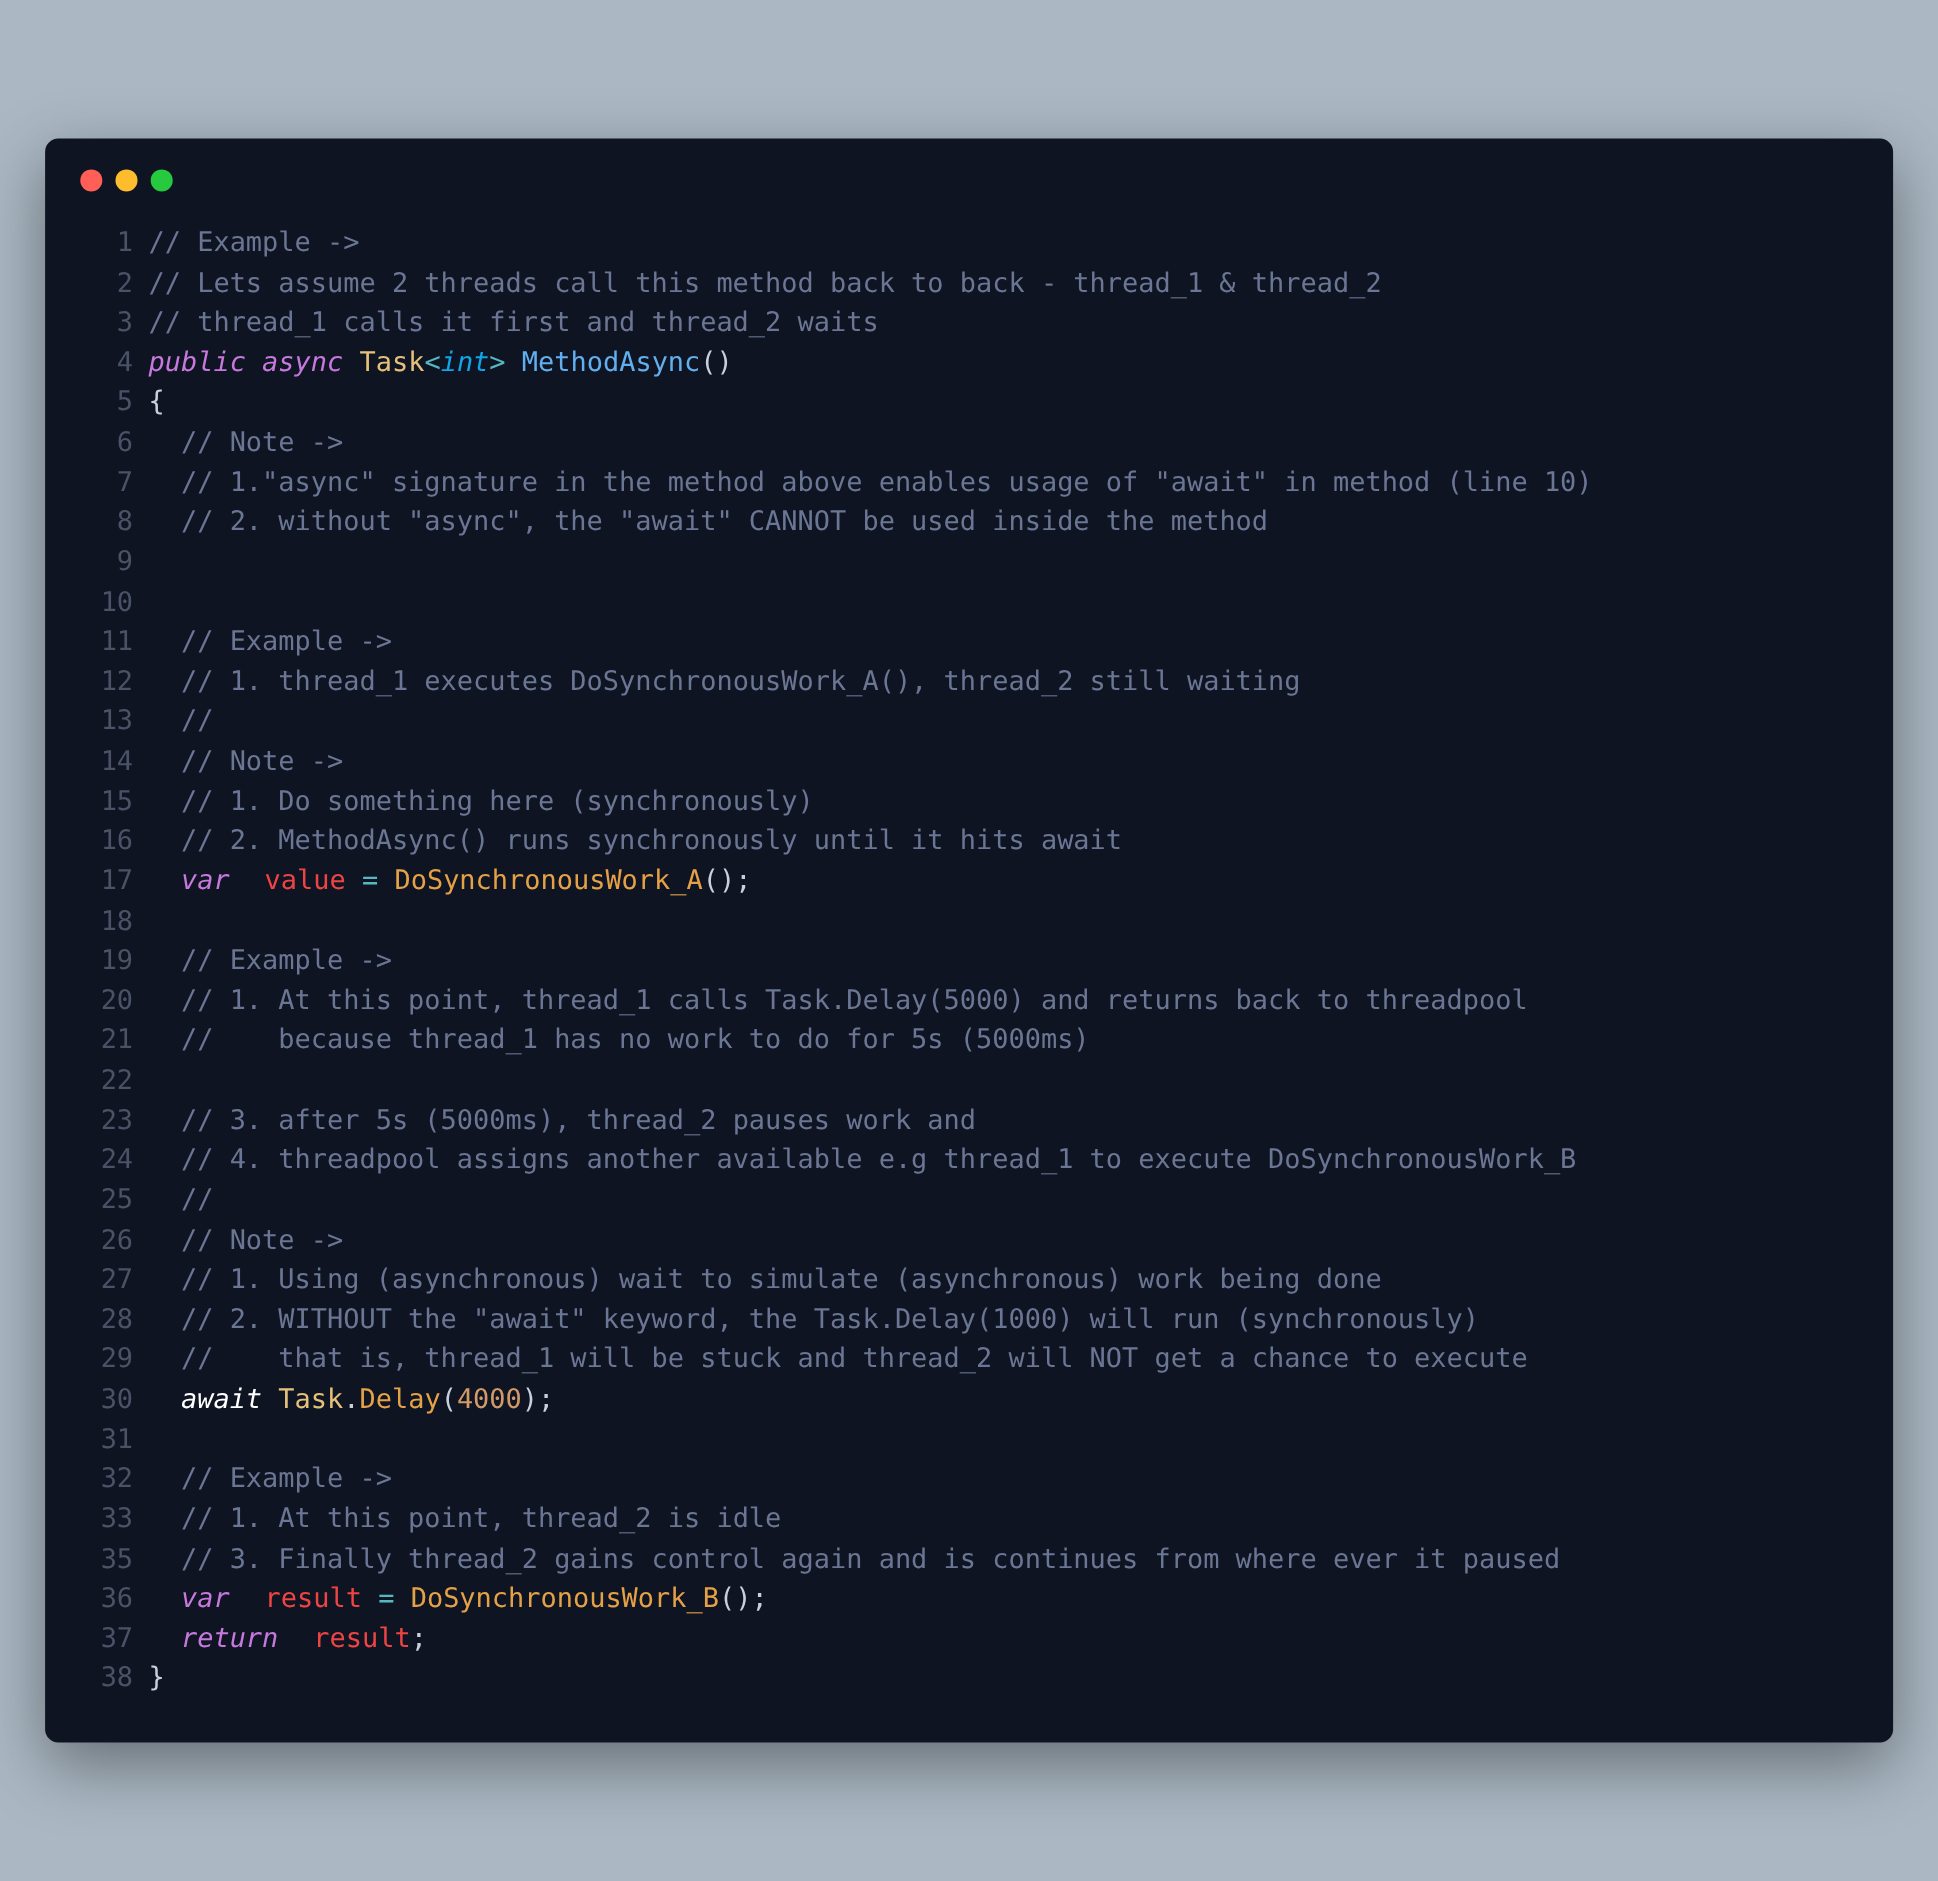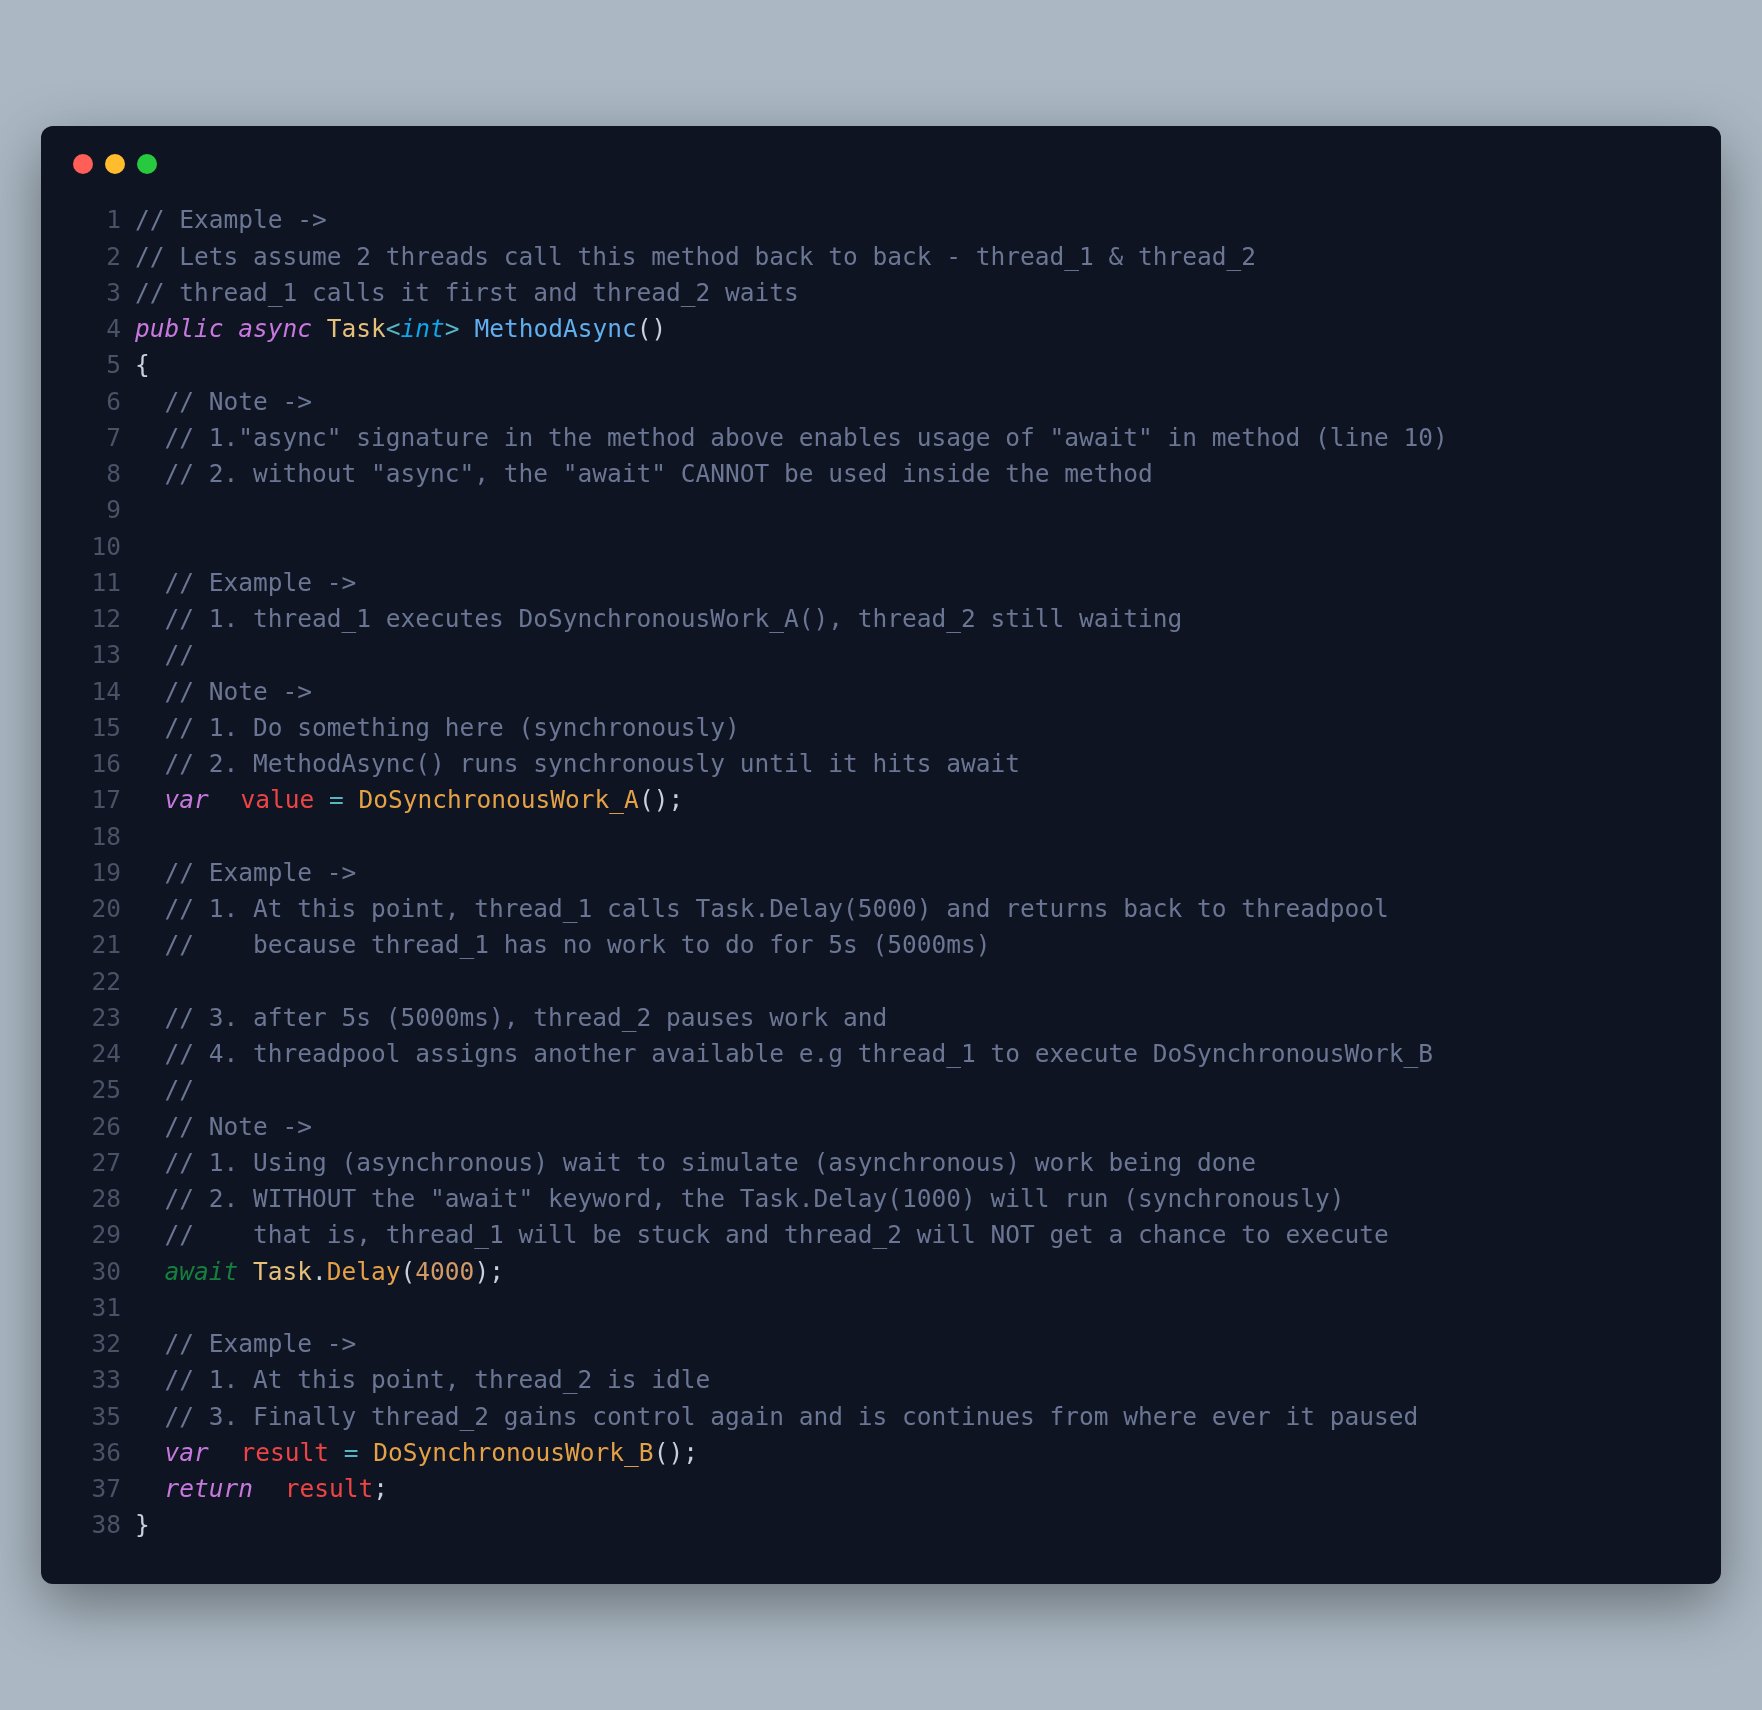--- a/index.html
+++ b/index.html
@@ -61,21 +61,21 @@
     .tok-keyword { color: #c678dd; font-style: italic; margin-top: 19px; }
     .tok-keyword2 { color: #0ea5e9; font-style: italic; }
     .tok-class { color: #e5c07b; }
     .tok-method { color: #61afef; }
     .tok-punct { color: #c8d0e0; }
     .tok-brace { color: #c8d0e0; }
     .tok-var { color: #c678dd; font-style: italic; }
     .tok-ident { color: #ef4444; margin-left: 17px; }
     .tok-op { color: #56b6c2; }
     .tok-call { color: #e5a146; }
-    .tok-await { color: #15803d; font-style: italic; }
+    .tok-await { color: #ffffff; font-style: italic; }
     .tok-prop { color: #e5c07b; }
     .tok-num { color: #d19a66; }
     .tok-return { color: #c678dd; font-style: italic; }
     .tok-dot { color: #c8d0e0; }
   </style>
 </head>
 <body>
 
 <div class="window">
   <div class="traffic-lights">

